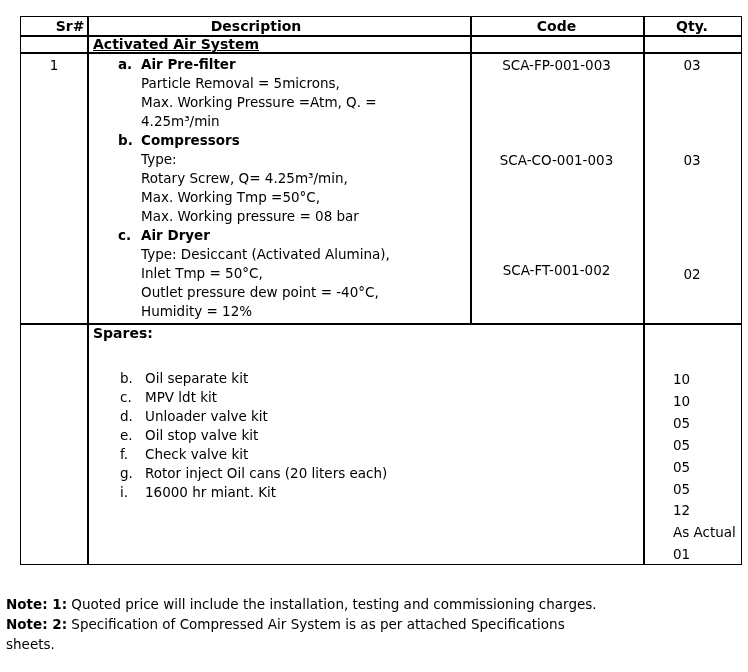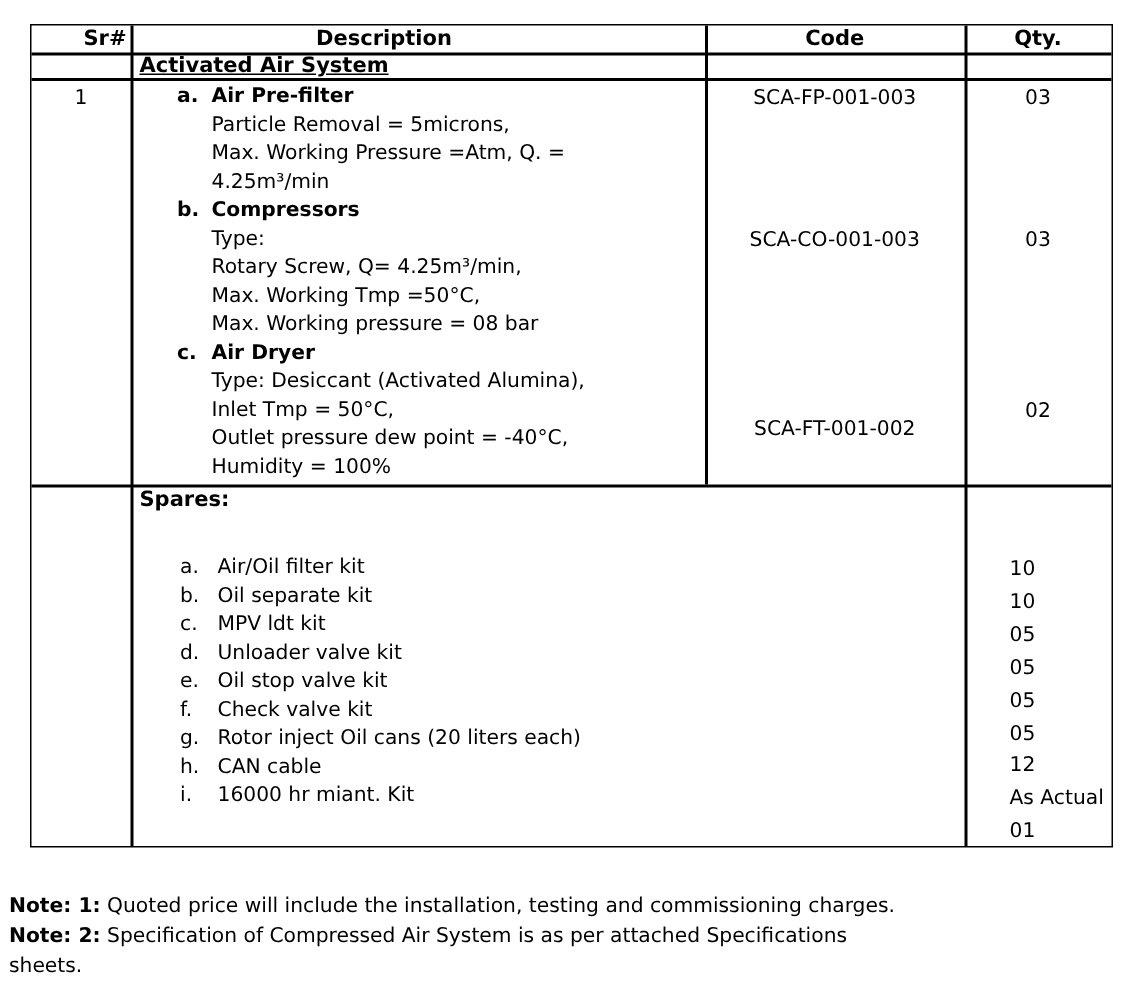--- a/index.html
+++ b/index.html
@@ -72,51 +72,49 @@
       <div class="dline"><span class="mk"></span><span>4.25m³/min</span></div>
       <div class="dline b"><span class="mk">b.</span><span>Compressors</span></div>
       <div class="dline"><span class="mk"></span><span>Type:</span></div>
       <div class="dline"><span class="mk"></span><span>Rotary Screw, Q= 4.25m³/min,</span></div>
       <div class="dline"><span class="mk"></span><span>Max. Working Tmp =50°C,</span></div>
       <div class="dline"><span class="mk"></span><span>Max. Working pressure = 08 bar</span></div>
       <div class="dline b"><span class="mk">c.</span><span>Air Dryer</span></div>
       <div class="dline"><span class="mk"></span><span>Type: Desiccant (Activated Alumina),</span></div>
       <div class="dline"><span class="mk"></span><span>Inlet Tmp = 50°C,</span></div>
       <div class="dline"><span class="mk"></span><span>Outlet pressure dew point = -40°C,</span></div>
-      <div class="dline"><span class="mk"></span><span>Humidity = 100%</span></div>
+      <div class="dline"><span class="mk"></span><span>Humidity = 12%</span></div>
     </div>
 
   <div class="spares-title">Spares:</div>
   <div class="spares-items">
-      <div class="dline"><span class="mk">a.</span><span>Air/Oil filter kit</span></div>
       <div class="dline"><span class="mk">b.</span><span>Oil separate kit</span></div>
       <div class="dline"><span class="mk">c.</span><span>MPV ldt kit</span></div>
       <div class="dline"><span class="mk">d.</span><span>Unloader valve kit</span></div>
       <div class="dline"><span class="mk">e.</span><span>Oil stop valve kit</span></div>
       <div class="dline"><span class="mk">f.</span><span>Check valve kit</span></div>
       <div class="dline"><span class="mk">g.</span><span>Rotor inject Oil cans (20 liters each)</span></div>
-      <div class="dline"><span class="mk">h.</span><span>CAN cable</span></div>
       <div class="dline"><span class="mk">i.</span><span>16000 hr miant. Kit</span></div>
     </div>
   <div class="spares-qty">
       <div>10</div>
       <div>10</div>
       <div>05</div>
       <div>05</div>
       <div>05</div>
       <div>05</div>
       <div>12</div>
       <div>As Actual</div>
       <div>01</div>
     </div>
 <div class="codeval" style="top: 40px;">SCA-FP-001-003</div>
     <div class="qtyval" style="top: 40px;">03</div>
     <div class="codeval" style="top: 135px;">SCA-CO-001-003</div>
     <div class="qtyval" style="top: 135px;">03</div>
-    <div class="codeval" style="top: 261px;">SCA-FT-001-002</div>
+    <div class="codeval" style="top: 245px;">SCA-FT-001-002</div>
     <div class="qtyval" style="top: 249px;">02</div>
   </div>
 
 <div class="notes">
     <div class="note-line"><b>Note: 1:</b><span> Quoted price will include the installation, testing and commissioning charges.</span></div>
     <div class="note-line"><b>Note: 2:</b><span> Specification of Compressed Air System is as per attached Specifications</span></div>
     <div class="note-line"><span>sheets.</span></div>
   </div>
 
 </body></html>

